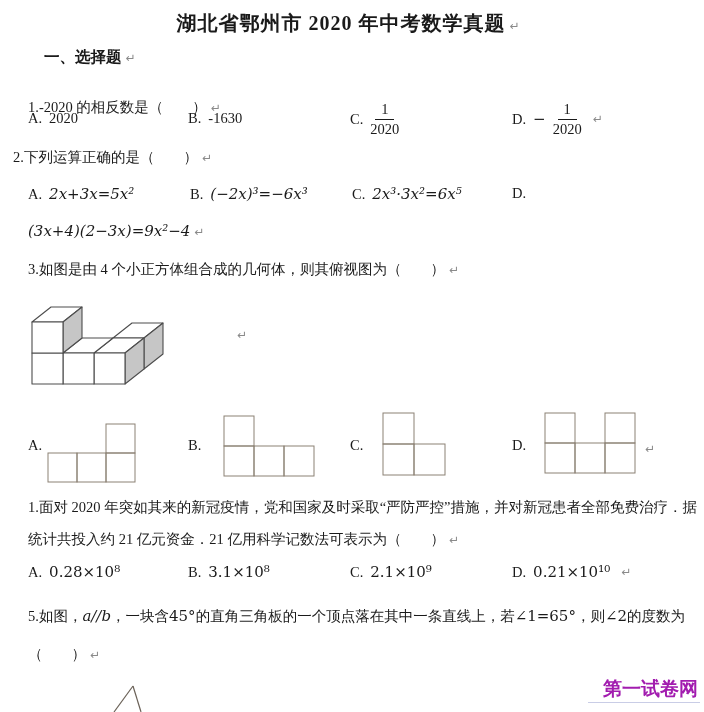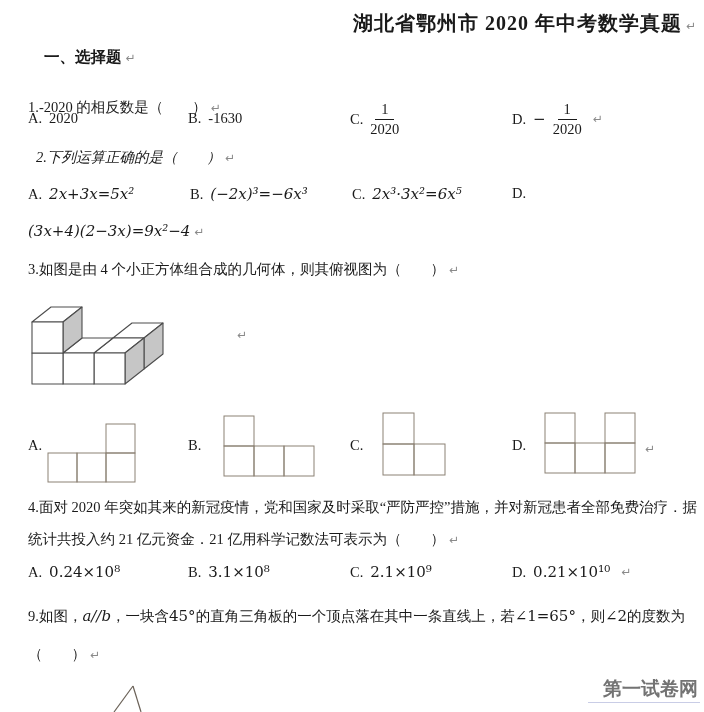--- a/index.html
+++ b/index.html
@@ -3,21 +3,21 @@
 <meta charset="utf-8">
 <style>
   html,body{margin:0;padding:0;}
   body{
     width:704px;height:712px;position:relative;overflow:hidden;
     background:#ffffff;color:#1a1a1a;
     font-family:"Liberation Serif","DejaVu Serif",serif;
     font-size:14.5px;
   }
   .abs{position:absolute;white-space:nowrap;}
-  .title-wrap{top:10px;left:0;width:696px;text-align:right;}
+  .title-wrap{top:10px;left:0;width:696px;text-align:center;}
   .title{font-size:20px;font-weight:bold;letter-spacing:1px;display:inline;}
   .section{font-size:15.5px;font-weight:bold;}
   .stem{font-size:14.5px;}
   .opt-label{font-size:14.5px;}
   .math{font-style:italic;font-family:"DejaVu Serif",serif;font-size:15px;}
   .upright{font-style:normal;}
   .opt{display:flex;align-items:center;gap:7px;}
   .frac{display:inline-flex;flex-direction:column;align-items:center;line-height:1.15;font-size:14.5px;vertical-align:middle;}
   .frac .num{border-bottom:1px solid #1a1a1a;padding:0 6px 1px 6px;}
   .frac .den{padding-top:1px;}
@@ -58,21 +58,21 @@
 <div class="abs opt" style="left:512px;top:96px;height:46px;">
   <span class="opt-label">D.</span>
   <span class="math">−</span>
   <span class="frac">
     <span class="num">1</span>
     <span class="den">2020</span>
   </span>
   <span class="pilcrow">↵</span>
 </div>
 
-<div class="abs stem" style="left:36px;top:148px;font-style:italic;">
+<div class="abs stem" style="left:13px;top:148px;">
   <span>2.下列运算正确的是（　　）</span><span class="pilcrow">↵</span>
 </div>
 
 <div class="abs opt" style="left:28px;top:185px;">
   <span class="opt-label">A.</span>
   <span class="math">2x+3x=5x²</span>
 </div>
 <div class="abs opt" style="left:190px;top:185px;">
   <span class="opt-label">B.</span>
   <span class="math">(−2x)³=−6x³</span>
@@ -159,53 +159,53 @@
       <rect x="2" y="32" width="30" height="30"></rect>
       <rect x="32" y="32" width="30" height="30"></rect>
       <rect x="62" y="32" width="30" height="30"></rect>
     </g>
   </svg>
 </div>
 <div class="abs" style="left:641px;top:440px;">
   <span class="pilcrow">↵</span>
 </div>
 
-<div class="abs stem" style="left:28px;top:498px;">4.面对 2020 年突如其来的新冠疫情，党和国家及时采取“严防严控”措施，并对新冠患者全部免费治疗．据</div>
+<div class="abs stem" style="left:28px;top:498px;">1.面对 2020 年突如其来的新冠疫情，党和国家及时采取“严防严控”措施，并对新冠患者全部免费治疗．据</div>
 <div class="abs stem" style="left:28px;top:530px;text-align:center;">
   <span>统计共投入约 21 亿元资金．21 亿用科学记数法可表示为（　　）</span><span class="pilcrow">↵</span>
 </div>
 
 <div class="abs opt" style="left:28px;top:563px;">
   <span class="opt-label">A.</span>
-  <span class="math upright">0.24×10⁸</span>
+  <span class="math upright">0.28×10⁸</span>
 </div>
 <div class="abs opt" style="left:188px;top:563px;">
   <span class="opt-label">B.</span>
   <span class="math upright">3.1×10⁸</span>
 </div>
 <div class="abs opt" style="left:350px;top:563px;">
   <span class="opt-label">C.</span>
   <span class="math upright">2.1×10⁹</span>
 </div>
 <div class="abs opt" style="left:512px;top:563px;">
   <span class="opt-label">D.</span>
   <span class="math upright">0.21×10¹⁰</span>
   <span class="pilcrow">↵</span>
 </div>
 
 <div class="abs stem" style="left:28px;top:607px;">
-  <span>9.如图，</span><span class="math">a//b</span><span>，一块含</span><span class="math upright">45°</span><span>的直角三角板的一个顶点落在其中一条直线上，若</span><span class="math upright">∠1=65°</span><span>，则</span><span class="math upright">∠2</span><span>的度数为</span>
+  <span>5.如图，</span><span class="math">a//b</span><span>，一块含</span><span class="math upright">45°</span><span>的直角三角板的一个顶点落在其中一条直线上，若</span><span class="math upright">∠1=65°</span><span>，则</span><span class="math upright">∠2</span><span>的度数为</span>
 </div>
 <div class="abs stem" style="left:28px;top:645px;">
   <span>（　　）</span><span class="pilcrow">↵</span>
 </div>
 
 <div class="abs" style="left:100px;top:684px;">
   <svg width="60" height="28" viewBox="0 0 60 28">
     <g stroke="#6b6258" stroke-width="1.2" fill="none">
       <line x1="33" y1="2" x2="14" y2="28"></line>
       <line x1="33" y1="2" x2="41" y2="28"></line>
     </g>
   </svg>
 </div>
 
-<div class="abs watermark" style="right:6px;top:676px;color:#737373;">第一试卷网</div>
+<div class="abs watermark" style="right:6px;top:676px;color:#a21caf;">第一试卷网</div>
 <div class="abs" style="left:588px;top:702px;width:112px;height:1px;background:#c9cde6;"></div>
 
 </body></html>

